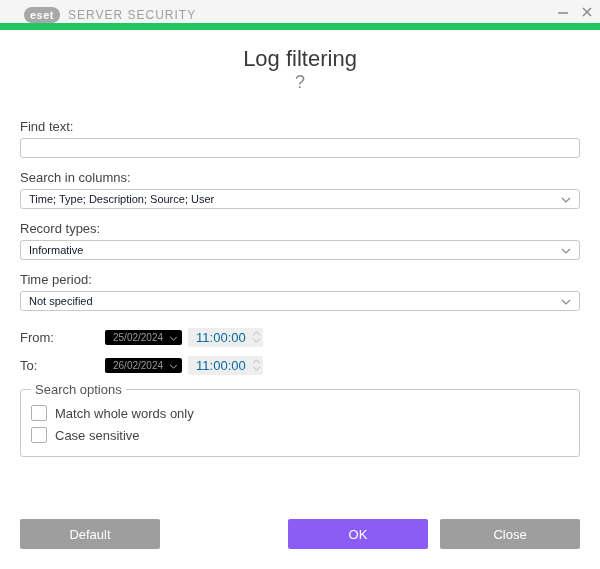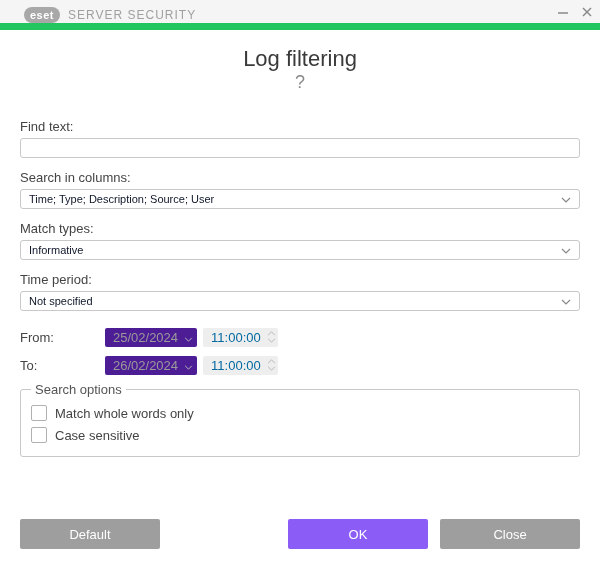--- a/index.html
+++ b/index.html
@@ -106,23 +106,23 @@
     height: 28px;
   }
   .daterow-label {
     width: 85px;
     font-size: 13px;
     color: #444;
   }
   .date-disabled {
     display: inline-flex;
     align-items: center;
-    background: #4c1d95;
+    background: #000000;
     color: #9a9a9a;
-    font-size: 13px;
+    font-size: 10px;
     border-radius: 2px;
     padding: 2px 4px 2px 8px;
     gap: 6px;
     margin-right: 6px;
   }
   .time-disabled {
     display: inline-flex;
     align-items: center;
     background: #eeeeee;
     color: #0369a1;
@@ -236,21 +236,21 @@
       <span>Time; Type; Description; Source; User</span>
       <span class="chevron">
         <svg width="10" height="6" viewBox="0 0 10 6">
             <path d="M1 1 L5 5 L9 1" stroke="#888" stroke-width="1.2" fill="none"></path>
           </svg>
       </span>
     </div>
   </div>
 
   <div class="field">
-    <label class="field-label">Match types:</label>
+    <label class="field-label">Record types:</label>
     <div class="select-input">
       <span>Informative</span>
       <span class="chevron">
         <svg width="10" height="6" viewBox="0 0 10 6">
             <path d="M1 1 L5 5 L9 1" stroke="#888" stroke-width="1.2" fill="none"></path>
           </svg>
       </span>
     </div>
   </div>
 

